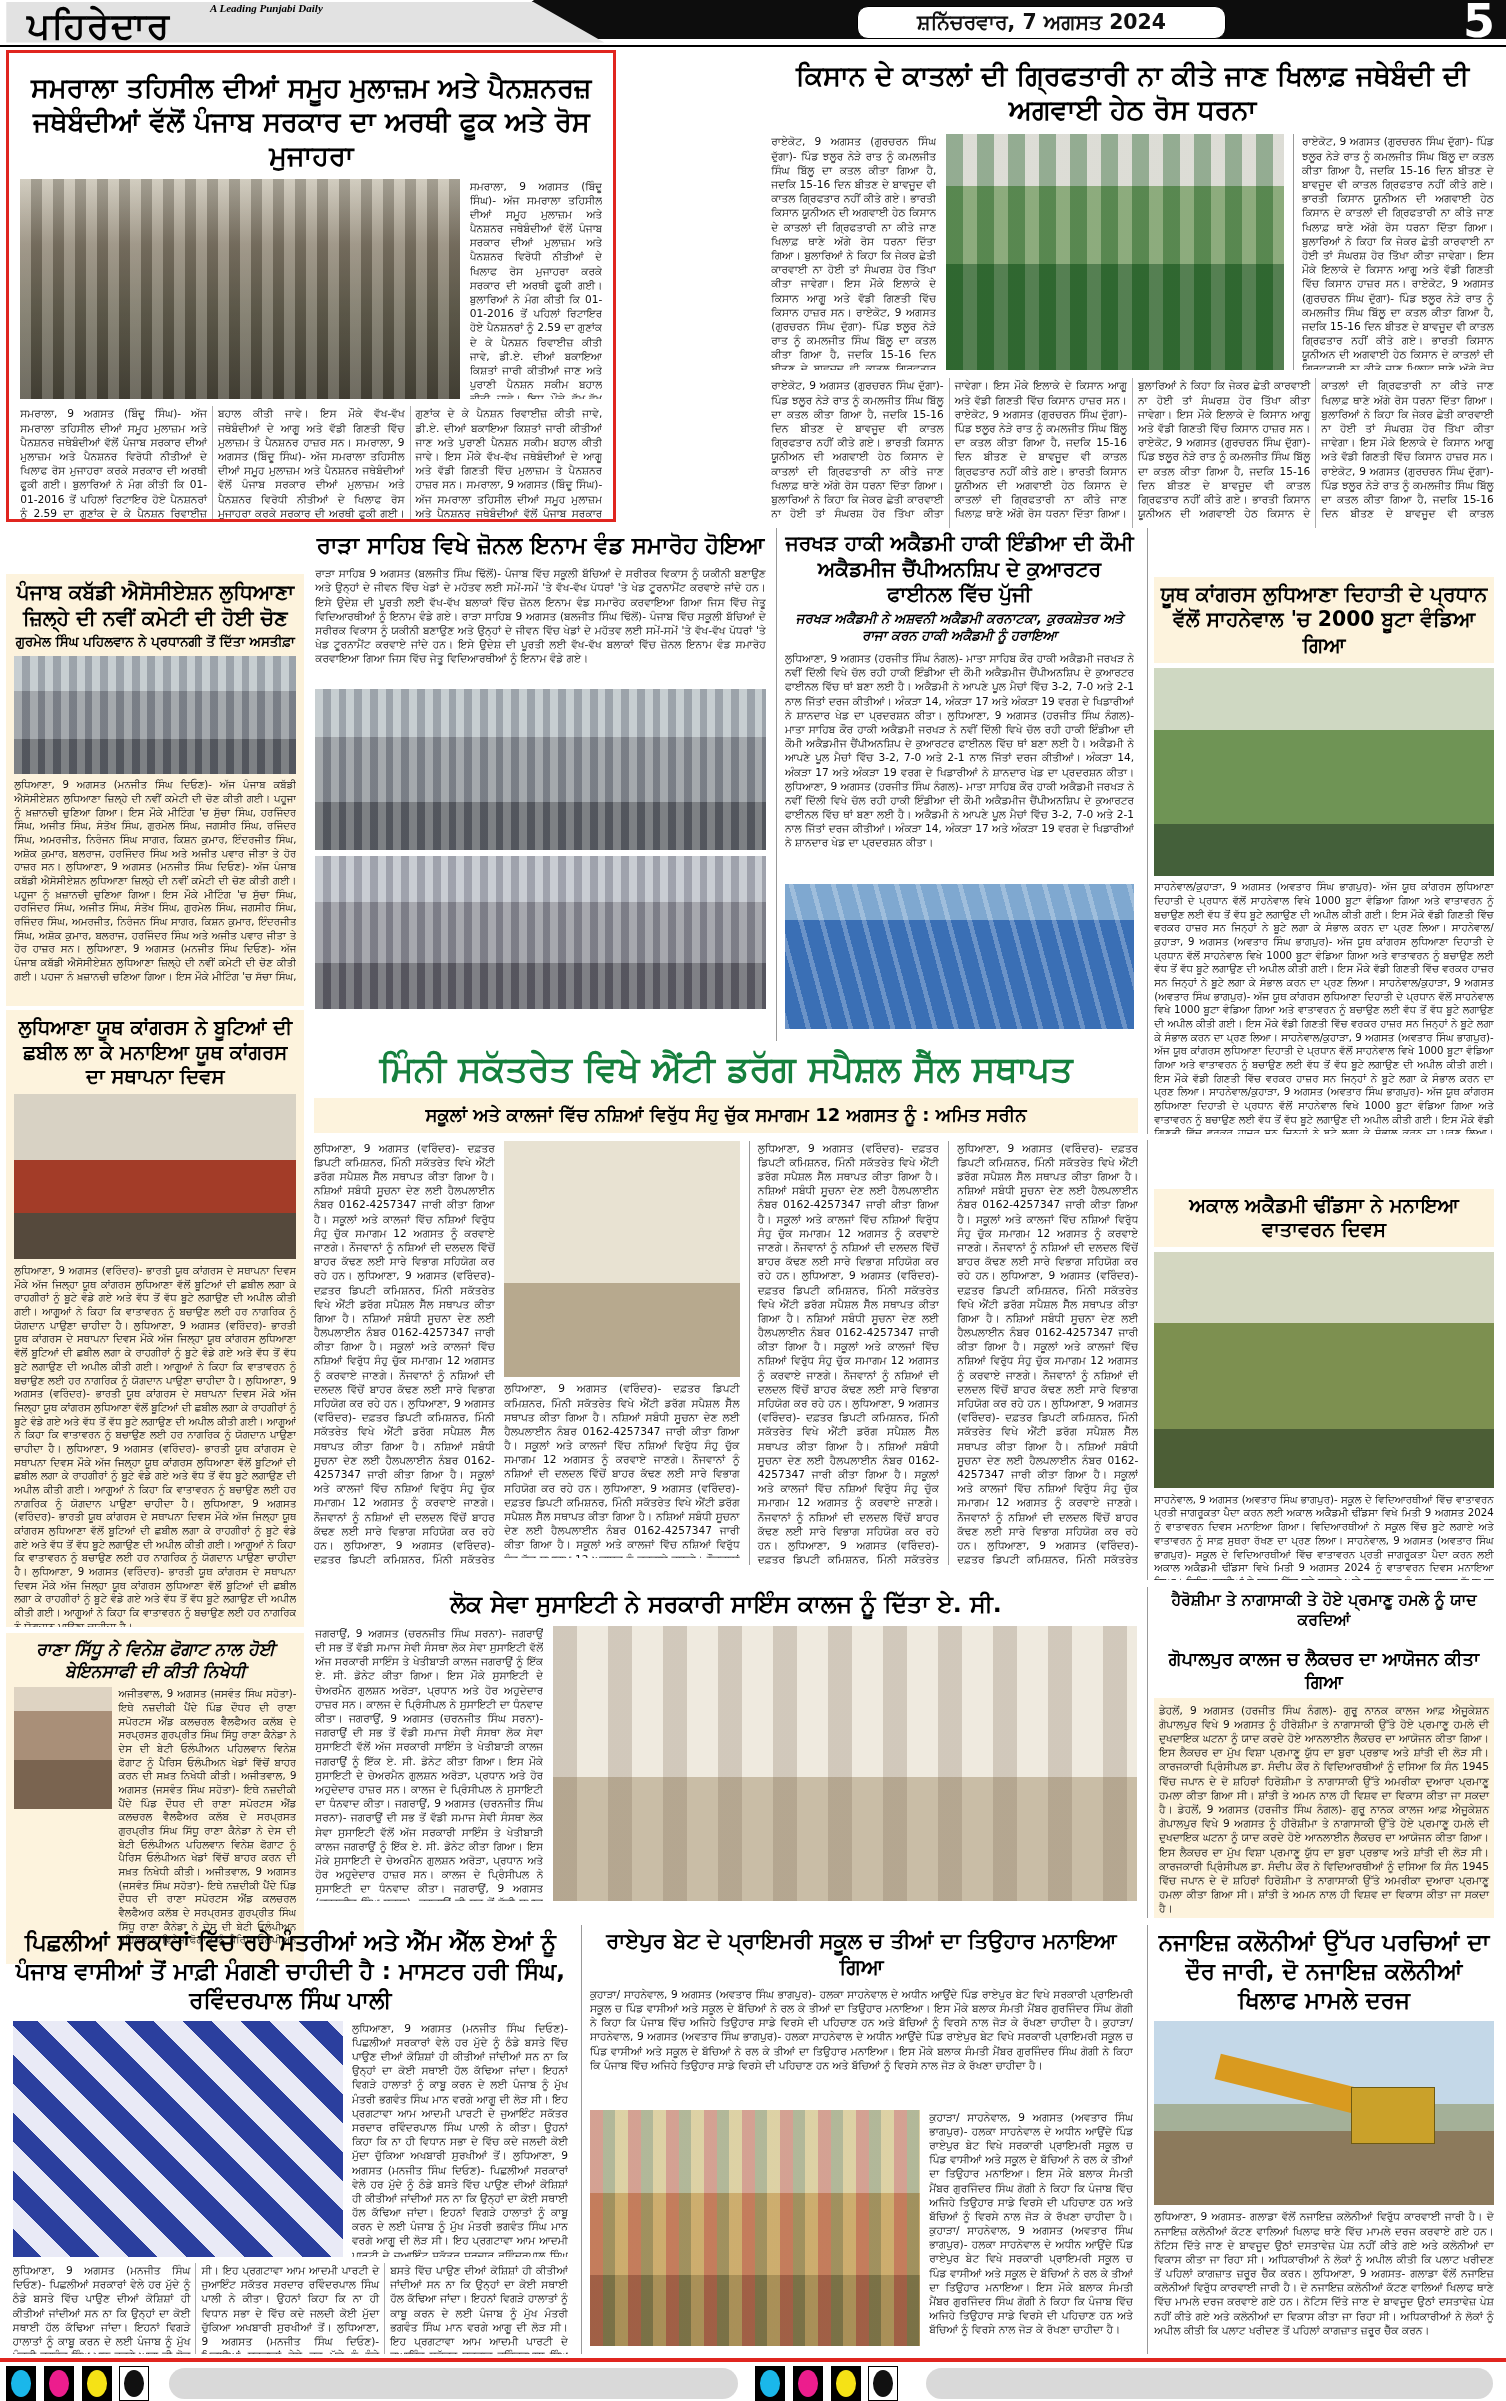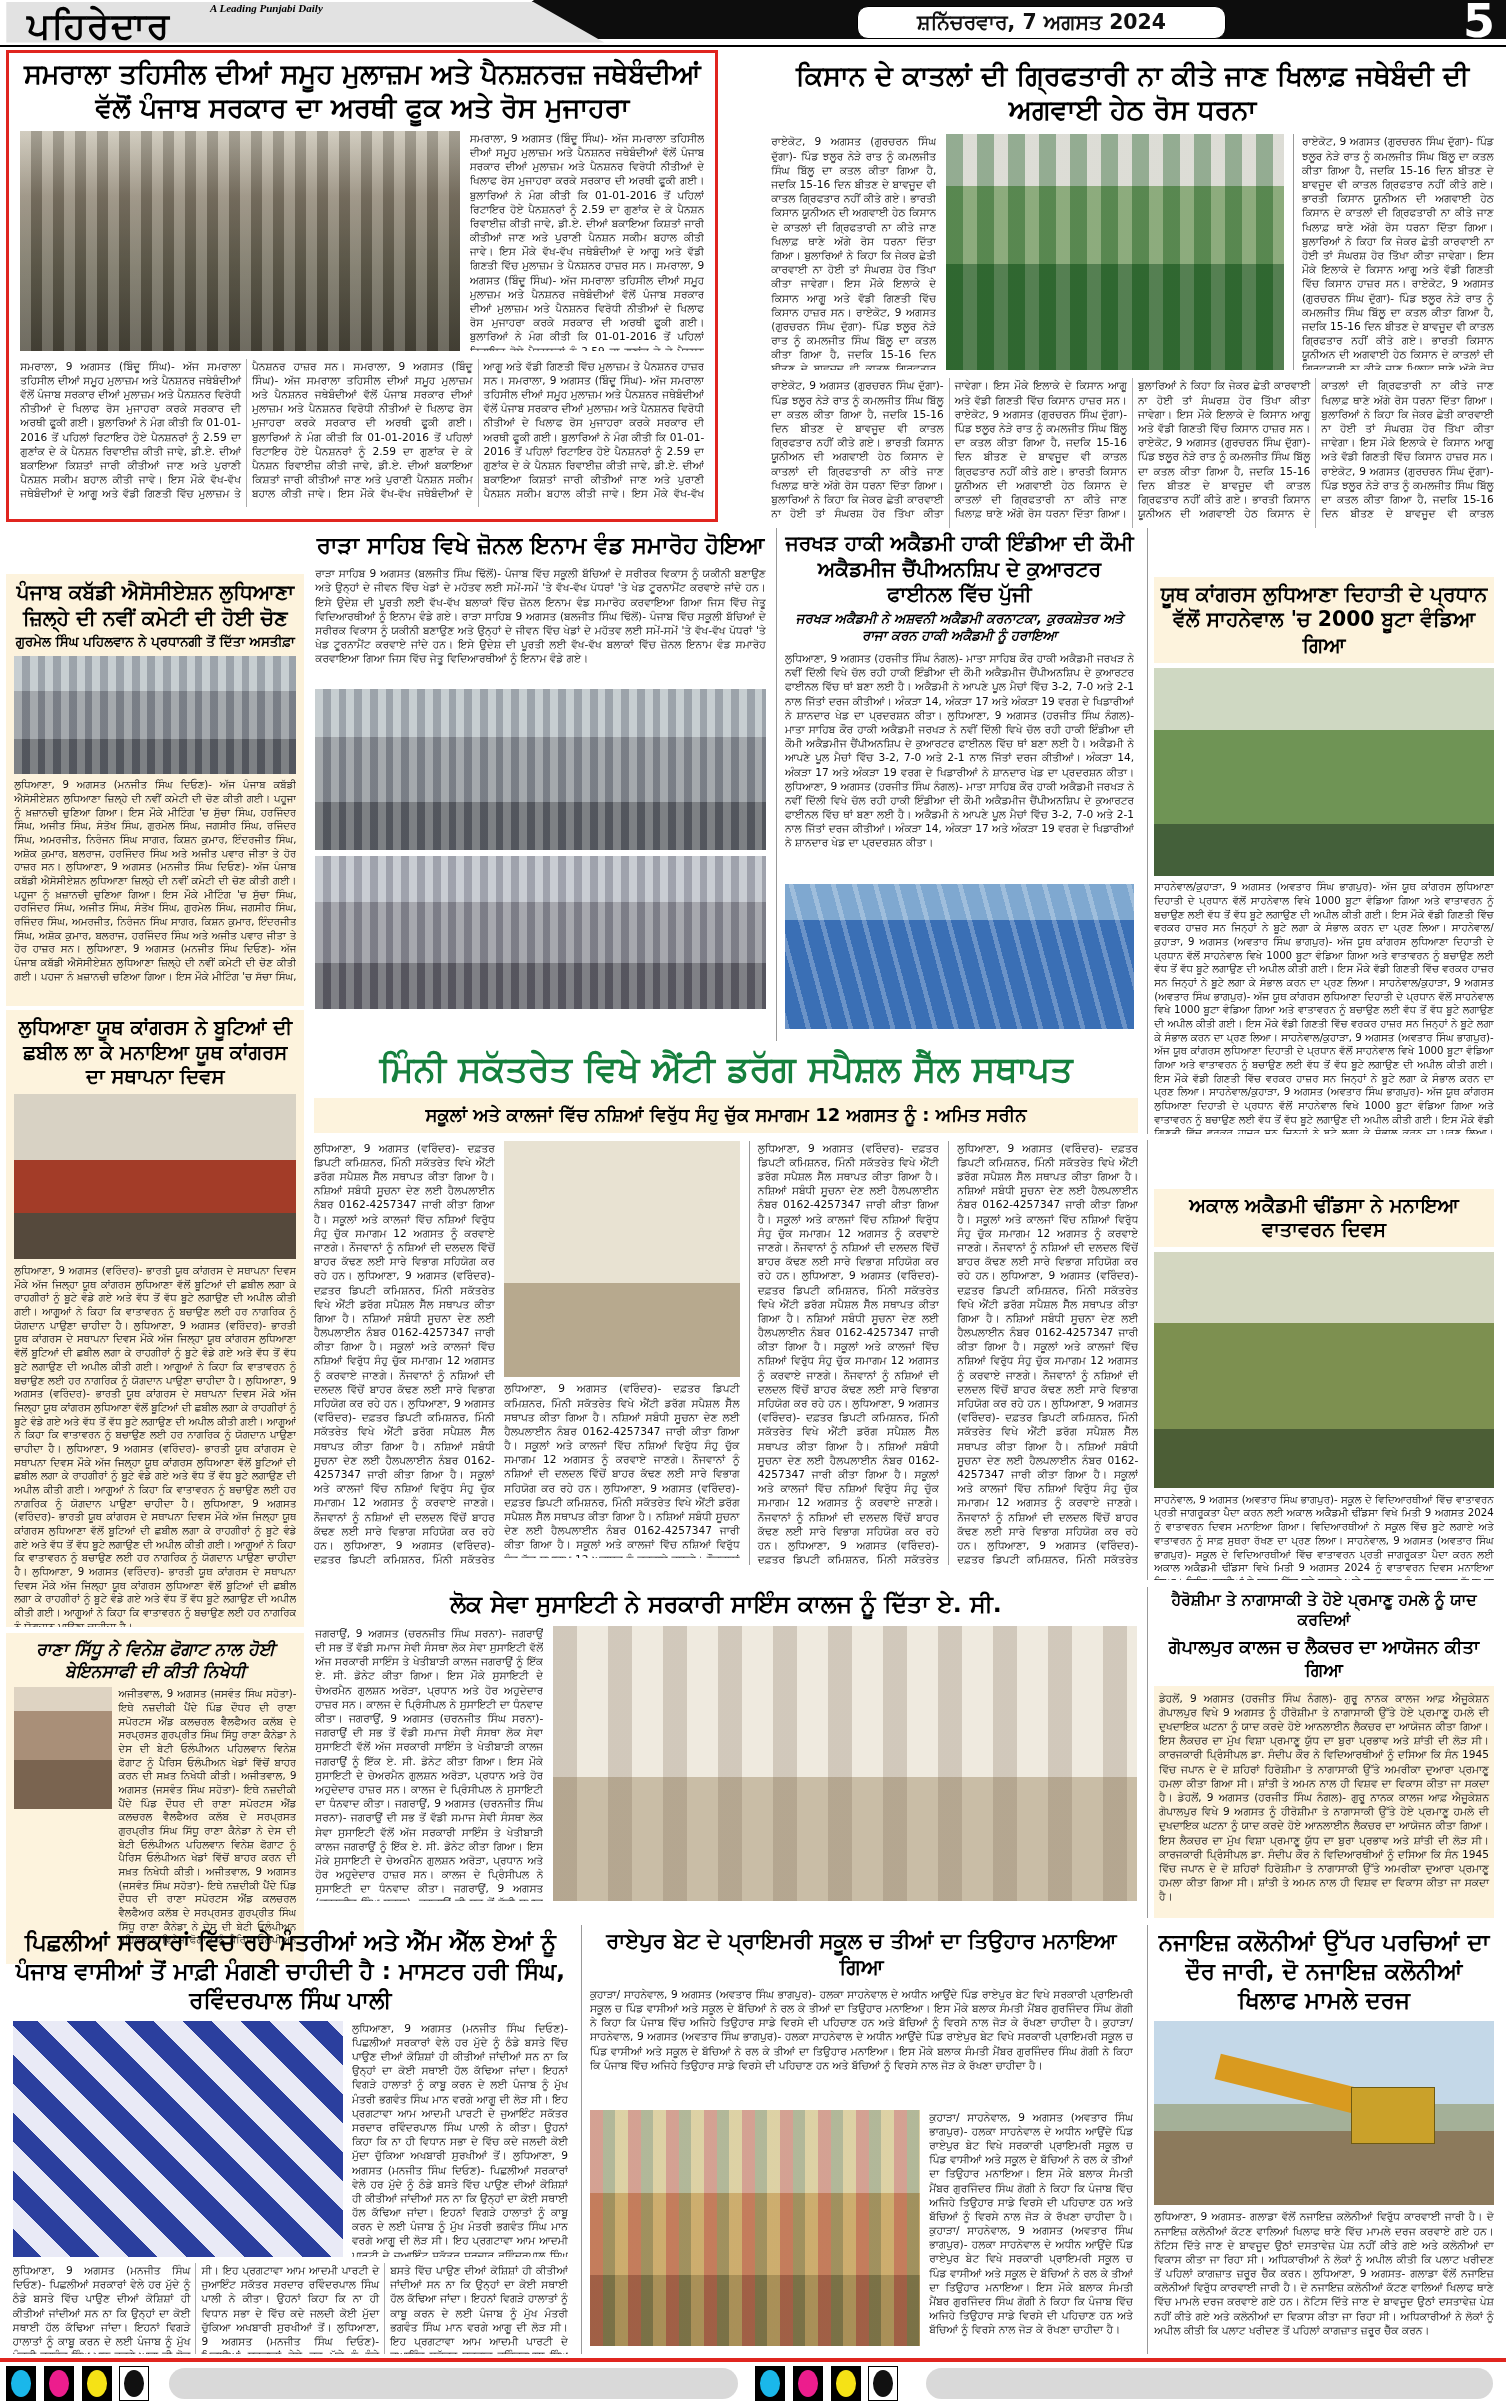--- a/index.html
+++ b/index.html
@@ -67,21 +67,21 @@
 <div class="page">
 
   <div class="mast-black"></div>
   <div class="mast-gray"></div>
   <div class="tagline">A Leading Punjabi Daily</div>
   <div class="logo">ਪਹਿਰੇਦਾਰ</div>
   <div class="date-pill">ਸ਼ਨਿੱਚਰਵਾਰ, 7 ਅਗਸਤ 2024</div>
   <div class="pageno">5</div>
   <div class="mast-rule"></div>
 
-  <div class="art red-box" style="left:6.3px;top:50px;width:712px;height:472px;padding:4px 11px;">
+  <div class="art red-box" style="left:6.3px;top:50px;width:610px;height:472px;padding:18px 11px;">
     <div class="hl" style="font-size:27px;">ਸਮਰਾਲਾ ਤਹਿਸੀਲ ਦੀਆਂ ਸਮੂਹ ਮੁਲਾਜ਼ਮ ਅਤੇ ਪੈਨਸ਼ਨਰਜ਼ ਜਥੇਬੰਦੀਆਂ ਵੱਲੋਂ ਪੰਜਾਬ ਸਰਕਾਰ ਦਾ ਅਰਥੀ ਫੂਕ ਅਤੇ ਰੋਸ ਮੁਜਾਹਰਾ</div>
     <div style="display:flex;gap:9.4px;margin-top:6.3px;">
       <div class="photo ph-crowd" style="flex:0 0 440px;height:220px;"></div>
       <div class="body" style="flex:1;height:220px;">ਸਮਰਾਲਾ, 9 ਅਗਸਤ (ਬਿੰਦੂ ਸਿੰਘ)- ਅੱਜ ਸਮਰਾਲਾ ਤਹਿਸੀਲ ਦੀਆਂ ਸਮੂਹ ਮੁਲਾਜ਼ਮ ਅਤੇ ਪੈਨਸ਼ਨਰ ਜਥੇਬੰਦੀਆਂ ਵੱਲੋਂ ਪੰਜਾਬ ਸਰਕਾਰ ਦੀਆਂ ਮੁਲਾਜ਼ਮ ਅਤੇ ਪੈਨਸ਼ਨਰ ਵਿਰੋਧੀ ਨੀਤੀਆਂ ਦੇ ਖਿਲਾਫ ਰੋਸ ਮੁਜਾਹਰਾ ਕਰਕੇ ਸਰਕਾਰ ਦੀ ਅਰਥੀ ਫੂਕੀ ਗਈ। ਬੁਲਾਰਿਆਂ ਨੇ ਮੰਗ ਕੀਤੀ ਕਿ 01-01-2016 ਤੋਂ ਪਹਿਲਾਂ ਰਿਟਾਇਰ ਹੋਏ ਪੈਨਸ਼ਨਰਾਂ ਨੂੰ 2.59 ਦਾ ਗੁਣਾਂਕ ਦੇ ਕੇ ਪੈਨਸ਼ਨ ਰਿਵਾਈਜ਼ ਕੀਤੀ ਜਾਵੇ, ਡੀ.ਏ. ਦੀਆਂ ਬਕਾਇਆ ਕਿਸ਼ਤਾਂ ਜਾਰੀ ਕੀਤੀਆਂ ਜਾਣ ਅਤੇ ਪੁਰਾਣੀ ਪੈਨਸ਼ਨ ਸਕੀਮ ਬਹਾਲ ਕੀਤੀ ਜਾਵੇ। ਇਸ ਮੌਕੇ ਵੱਖ-ਵੱਖ ਜਥੇਬੰਦੀਆਂ ਦੇ ਆਗੂ ਅਤੇ ਵੱਡੀ ਗਿਣਤੀ ਵਿੱਚ ਮੁਲਾਜ਼ਮ ਤੇ ਪੈਨਸ਼ਨਰ ਹਾਜ਼ਰ ਸਨ। ਸਮਰਾਲਾ, 9 ਅਗਸਤ (ਬਿੰਦੂ ਸਿੰਘ)- ਅੱਜ ਸਮਰਾਲਾ ਤਹਿਸੀਲ ਦੀਆਂ ਸਮੂਹ ਮੁਲਾਜ਼ਮ ਅਤੇ ਪੈਨਸ਼ਨਰ ਜਥੇਬੰਦੀਆਂ ਵੱਲੋਂ ਪੰਜਾਬ ਸਰਕਾਰ ਦੀਆਂ ਮੁਲਾਜ਼ਮ ਅਤੇ ਪੈਨਸ਼ਨਰ ਵਿਰੋਧੀ ਨੀਤੀਆਂ ਦੇ ਖਿਲਾਫ ਰੋਸ ਮੁਜਾਹਰਾ ਕਰਕੇ ਸਰਕਾਰ ਦੀ ਅਰਥੀ ਫੂਕੀ ਗਈ। ਬੁਲਾਰਿਆਂ ਨੇ ਮੰਗ ਕੀਤੀ ਕਿ 01-01-2016 ਤੋਂ ਪਹਿਲਾਂ ਰਿਟਾਇਰ ਹੋਏ ਪੈਨਸ਼ਨਰਾਂ ਨੂੰ 2.59 ਦਾ ਗੁਣਾਂਕ ਦੇ ਕੇ ਪੈਨਸ਼ਨ ਰਿਵਾਈਜ਼ ਕੀਤੀ ਜਾਵੇ, ਡੀ.ਏ. ਦੀਆਂ ਬਕਾਇਆ ਕਿਸ਼ਤਾਂ ਜਾਰੀ ਕੀਤੀਆਂ ਜਾਣ ਅਤੇ ਪੁਰਾਣੀ ਪੈਨਸ਼ਨ ਸਕੀਮ ਬਹਾਲ ਕੀਤੀ ਜਾਵੇ। ਇਸ ਮੌਕੇ ਵੱਖ-ਵੱਖ ਜਥੇਬੰਦੀਆਂ ਦੇ ਆਗੂ ਅਤੇ ਵੱਡੀ ਗਿਣਤੀ ਵਿੱਚ ਮੁਲਾਜ਼ਮ ਤੇ ਪੈਨਸ਼ਨਰ ਹਾਜ਼ਰ ਸਨ।</div>
     </div>
     <div class="body cols3" style="margin-top:7.9px;height:148px;">ਸਮਰਾਲਾ, 9 ਅਗਸਤ (ਬਿੰਦੂ ਸਿੰਘ)- ਅੱਜ ਸਮਰਾਲਾ ਤਹਿਸੀਲ ਦੀਆਂ ਸਮੂਹ ਮੁਲਾਜ਼ਮ ਅਤੇ ਪੈਨਸ਼ਨਰ ਜਥੇਬੰਦੀਆਂ ਵੱਲੋਂ ਪੰਜਾਬ ਸਰਕਾਰ ਦੀਆਂ ਮੁਲਾਜ਼ਮ ਅਤੇ ਪੈਨਸ਼ਨਰ ਵਿਰੋਧੀ ਨੀਤੀਆਂ ਦੇ ਖਿਲਾਫ ਰੋਸ ਮੁਜਾਹਰਾ ਕਰਕੇ ਸਰਕਾਰ ਦੀ ਅਰਥੀ ਫੂਕੀ ਗਈ। ਬੁਲਾਰਿਆਂ ਨੇ ਮੰਗ ਕੀਤੀ ਕਿ 01-01-2016 ਤੋਂ ਪਹਿਲਾਂ ਰਿਟਾਇਰ ਹੋਏ ਪੈਨਸ਼ਨਰਾਂ ਨੂੰ 2.59 ਦਾ ਗੁਣਾਂਕ ਦੇ ਕੇ ਪੈਨਸ਼ਨ ਰਿਵਾਈਜ਼ ਕੀਤੀ ਜਾਵੇ, ਡੀ.ਏ. ਦੀਆਂ ਬਕਾਇਆ ਕਿਸ਼ਤਾਂ ਜਾਰੀ ਕੀਤੀਆਂ ਜਾਣ ਅਤੇ ਪੁਰਾਣੀ ਪੈਨਸ਼ਨ ਸਕੀਮ ਬਹਾਲ ਕੀਤੀ ਜਾਵੇ। ਇਸ ਮੌਕੇ ਵੱਖ-ਵੱਖ ਜਥੇਬੰਦੀਆਂ ਦੇ ਆਗੂ ਅਤੇ ਵੱਡੀ ਗਿਣਤੀ ਵਿੱਚ ਮੁਲਾਜ਼ਮ ਤੇ ਪੈਨਸ਼ਨਰ ਹਾਜ਼ਰ ਸਨ। ਸਮਰਾਲਾ, 9 ਅਗਸਤ (ਬਿੰਦੂ ਸਿੰਘ)- ਅੱਜ ਸਮਰਾਲਾ ਤਹਿਸੀਲ ਦੀਆਂ ਸਮੂਹ ਮੁਲਾਜ਼ਮ ਅਤੇ ਪੈਨਸ਼ਨਰ ਜਥੇਬੰਦੀਆਂ ਵੱਲੋਂ ਪੰਜਾਬ ਸਰਕਾਰ ਦੀਆਂ ਮੁਲਾਜ਼ਮ ਅਤੇ ਪੈਨਸ਼ਨਰ ਵਿਰੋਧੀ ਨੀਤੀਆਂ ਦੇ ਖਿਲਾਫ ਰੋਸ ਮੁਜਾਹਰਾ ਕਰਕੇ ਸਰਕਾਰ ਦੀ ਅਰਥੀ ਫੂਕੀ ਗਈ। ਬੁਲਾਰਿਆਂ ਨੇ ਮੰਗ ਕੀਤੀ ਕਿ 01-01-2016 ਤੋਂ ਪਹਿਲਾਂ ਰਿਟਾਇਰ ਹੋਏ ਪੈਨਸ਼ਨਰਾਂ ਨੂੰ 2.59 ਦਾ ਗੁਣਾਂਕ ਦੇ ਕੇ ਪੈਨਸ਼ਨ ਰਿਵਾਈਜ਼ ਕੀਤੀ ਜਾਵੇ, ਡੀ.ਏ. ਦੀਆਂ ਬਕਾਇਆ ਕਿਸ਼ਤਾਂ ਜਾਰੀ ਕੀਤੀਆਂ ਜਾਣ ਅਤੇ ਪੁਰਾਣੀ ਪੈਨਸ਼ਨ ਸਕੀਮ ਬਹਾਲ ਕੀਤੀ ਜਾਵੇ। ਇਸ ਮੌਕੇ ਵੱਖ-ਵੱਖ ਜਥੇਬੰਦੀਆਂ ਦੇ ਆਗੂ ਅਤੇ ਵੱਡੀ ਗਿਣਤੀ ਵਿੱਚ ਮੁਲਾਜ਼ਮ ਤੇ ਪੈਨਸ਼ਨਰ ਹਾਜ਼ਰ ਸਨ। ਸਮਰਾਲਾ, 9 ਅਗਸਤ (ਬਿੰਦੂ ਸਿੰਘ)- ਅੱਜ ਸਮਰਾਲਾ ਤਹਿਸੀਲ ਦੀਆਂ ਸਮੂਹ ਮੁਲਾਜ਼ਮ ਅਤੇ ਪੈਨਸ਼ਨਰ ਜਥੇਬੰਦੀਆਂ ਵੱਲੋਂ ਪੰਜਾਬ ਸਰਕਾਰ ਦੀਆਂ ਮੁਲਾਜ਼ਮ ਅਤੇ ਪੈਨਸ਼ਨਰ ਵਿਰੋਧੀ ਨੀਤੀਆਂ ਦੇ ਖਿਲਾਫ ਰੋਸ ਮੁਜਾਹਰਾ ਕਰਕੇ ਸਰਕਾਰ ਦੀ ਅਰਥੀ ਫੂਕੀ ਗਈ। ਬੁਲਾਰਿਆਂ ਨੇ ਮੰਗ ਕੀਤੀ ਕਿ 01-01-2016 ਤੋਂ ਪਹਿਲਾਂ ਰਿਟਾਇਰ ਹੋਏ ਪੈਨਸ਼ਨਰਾਂ ਨੂੰ 2.59 ਦਾ ਗੁਣਾਂਕ ਦੇ ਕੇ ਪੈਨਸ਼ਨ ਰਿਵਾਈਜ਼ ਕੀਤੀ ਜਾਵੇ, ਡੀ.ਏ. ਦੀਆਂ ਬਕਾਇਆ ਕਿਸ਼ਤਾਂ ਜਾਰੀ ਕੀਤੀਆਂ ਜਾਣ ਅਤੇ ਪੁਰਾਣੀ ਪੈਨਸ਼ਨ ਸਕੀਮ ਬਹਾਲ ਕੀਤੀ ਜਾਵੇ। ਇਸ ਮੌਕੇ ਵੱਖ-ਵੱਖ ਜਥੇਬੰਦੀਆਂ ਦੇ ਆਗੂ ਅਤੇ ਵੱਡੀ ਗਿਣਤੀ ਵਿੱਚ ਮੁਲਾਜ਼ਮ ਤੇ ਪੈਨਸ਼ਨਰ ਹਾਜ਼ਰ ਸਨ। ਸਮਰਾਲਾ, 9 ਅਗਸਤ (ਬਿੰਦੂ ਸਿੰਘ)- ਅੱਜ ਸਮਰਾਲਾ ਤਹਿਸੀਲ ਦੀਆਂ ਸਮੂਹ ਮੁਲਾਜ਼ਮ ਅਤੇ ਪੈਨਸ਼ਨਰ ਜਥੇਬੰਦੀਆਂ ਵੱਲੋਂ ਪੰਜਾਬ ਸਰਕਾਰ ਦੀਆਂ ਮੁਲਾਜ਼ਮ ਅਤੇ ਪੈਨਸ਼ਨਰ ਵਿਰੋਧੀ ਨੀਤੀਆਂ ਦੇ ਖਿਲਾਫ ਰੋਸ ਮੁਜਾਹਰਾ ਕਰਕੇ ਸਰਕਾਰ ਦੀ ਅਰਥੀ ਫੂਕੀ ਗਈ। ਬੁਲਾਰਿਆਂ ਨੇ ਮੰਗ ਕੀਤੀ ਕਿ 01-01-2016 ਤੋਂ ਪਹਿਲਾਂ ਰਿਟਾਇਰ ਹੋਏ ਪੈਨਸ਼ਨਰਾਂ ਨੂੰ 2.59 ਦਾ ਗੁਣਾਂਕ ਦੇ ਕੇ ਪੈਨਸ਼ਨ ਰਿਵਾਈਜ਼ ਕੀਤੀ ਜਾਵੇ, ਡੀ.ਏ. ਦੀਆਂ ਬਕਾਇਆ ਕਿਸ਼ਤਾਂ ਜਾਰੀ ਕੀਤੀਆਂ ਜਾਣ ਅਤੇ ਪੁਰਾਣੀ ਪੈਨਸ਼ਨ ਸਕੀਮ ਬਹਾਲ ਕੀਤੀ ਜਾਵੇ। ਇਸ ਮੌਕੇ ਵੱਖ-ਵੱਖ ਜਥੇਬੰਦੀਆਂ ਦੇ ਆਗੂ ਅਤੇ ਵੱਡੀ ਗਿਣਤੀ ਵਿੱਚ ਮੁਲਾਜ਼ਮ ਤੇ ਪੈਨਸ਼ਨਰ ਹਾਜ਼ਰ ਸਨ।</div>
   </div>
 
   <div class="art" style="left:765px;top:56px;width:735px;height:472px;padding:3.1px 6.3px;">
     <div class="hl" style="font-size:27px;">ਕਿਸਾਨ ਦੇ ਕਾਤਲਾਂ ਦੀ ਗ੍ਰਿਫਤਾਰੀ ਨਾ ਕੀਤੇ ਜਾਣ ਖਿਲਾਫ਼ ਜਥੇਬੰਦੀ ਦੀ ਅਗਵਾਈ ਹੇਠ ਰੋਸ ਧਰਨਾ</div>
@@ -157,21 +157,21 @@
   <div class="art" style="left:309px;top:1587px;width:834px;height:331px;padding:3.1px 6.3px;">
     <div class="hl" style="font-size:23.6px;">ਲੋਕ ਸੇਵਾ ਸੁਸਾਇਟੀ ਨੇ ਸਰਕਾਰੀ ਸਾਇੰਸ ਕਾਲਜ ਨੂੰ ਦਿੱਤਾ ਏ. ਸੀ.</div>
     <div style="display:flex;gap:9.4px;margin-top:6.3px;">
       <div class="body" style="flex:0 0 228px;height:275px;">ਜਗਰਾਉਂ, 9 ਅਗਸਤ (ਚਰਨਜੀਤ ਸਿੰਘ ਸਰਨਾ)- ਜਗਰਾਉਂ ਦੀ ਸਭ ਤੋਂ ਵੱਡੀ ਸਮਾਜ ਸੇਵੀ ਸੰਸਥਾ ਲੋਕ ਸੇਵਾ ਸੁਸਾਇਟੀ ਵੱਲੋਂ ਅੱਜ ਸਰਕਾਰੀ ਸਾਇੰਸ ਤੇ ਖੇਤੀਬਾੜੀ ਕਾਲਜ ਜਗਰਾਉਂ ਨੂੰ ਇੱਕ ਏ. ਸੀ. ਡੋਨੇਟ ਕੀਤਾ ਗਿਆ। ਇਸ ਮੌਕੇ ਸੁਸਾਇਟੀ ਦੇ ਚੇਅਰਮੈਨ ਗੁਲਸ਼ਨ ਅਰੋੜਾ, ਪ੍ਰਧਾਨ ਅਤੇ ਹੋਰ ਅਹੁਦੇਦਾਰ ਹਾਜ਼ਰ ਸਨ। ਕਾਲਜ ਦੇ ਪ੍ਰਿੰਸੀਪਲ ਨੇ ਸੁਸਾਇਟੀ ਦਾ ਧੰਨਵਾਦ ਕੀਤਾ। ਜਗਰਾਉਂ, 9 ਅਗਸਤ (ਚਰਨਜੀਤ ਸਿੰਘ ਸਰਨਾ)- ਜਗਰਾਉਂ ਦੀ ਸਭ ਤੋਂ ਵੱਡੀ ਸਮਾਜ ਸੇਵੀ ਸੰਸਥਾ ਲੋਕ ਸੇਵਾ ਸੁਸਾਇਟੀ ਵੱਲੋਂ ਅੱਜ ਸਰਕਾਰੀ ਸਾਇੰਸ ਤੇ ਖੇਤੀਬਾੜੀ ਕਾਲਜ ਜਗਰਾਉਂ ਨੂੰ ਇੱਕ ਏ. ਸੀ. ਡੋਨੇਟ ਕੀਤਾ ਗਿਆ। ਇਸ ਮੌਕੇ ਸੁਸਾਇਟੀ ਦੇ ਚੇਅਰਮੈਨ ਗੁਲਸ਼ਨ ਅਰੋੜਾ, ਪ੍ਰਧਾਨ ਅਤੇ ਹੋਰ ਅਹੁਦੇਦਾਰ ਹਾਜ਼ਰ ਸਨ। ਕਾਲਜ ਦੇ ਪ੍ਰਿੰਸੀਪਲ ਨੇ ਸੁਸਾਇਟੀ ਦਾ ਧੰਨਵਾਦ ਕੀਤਾ। ਜਗਰਾਉਂ, 9 ਅਗਸਤ (ਚਰਨਜੀਤ ਸਿੰਘ ਸਰਨਾ)- ਜਗਰਾਉਂ ਦੀ ਸਭ ਤੋਂ ਵੱਡੀ ਸਮਾਜ ਸੇਵੀ ਸੰਸਥਾ ਲੋਕ ਸੇਵਾ ਸੁਸਾਇਟੀ ਵੱਲੋਂ ਅੱਜ ਸਰਕਾਰੀ ਸਾਇੰਸ ਤੇ ਖੇਤੀਬਾੜੀ ਕਾਲਜ ਜਗਰਾਉਂ ਨੂੰ ਇੱਕ ਏ. ਸੀ. ਡੋਨੇਟ ਕੀਤਾ ਗਿਆ। ਇਸ ਮੌਕੇ ਸੁਸਾਇਟੀ ਦੇ ਚੇਅਰਮੈਨ ਗੁਲਸ਼ਨ ਅਰੋੜਾ, ਪ੍ਰਧਾਨ ਅਤੇ ਹੋਰ ਅਹੁਦੇਦਾਰ ਹਾਜ਼ਰ ਸਨ। ਕਾਲਜ ਦੇ ਪ੍ਰਿੰਸੀਪਲ ਨੇ ਸੁਸਾਇਟੀ ਦਾ ਧੰਨਵਾਦ ਕੀਤਾ। ਜਗਰਾਉਂ, 9 ਅਗਸਤ (ਚਰਨਜੀਤ ਸਿੰਘ ਸਰਨਾ)- ਜਗਰਾਉਂ ਦੀ ਸਭ ਤੋਂ ਵੱਡੀ ਸਮਾਜ ਸੇਵੀ ਸੰਸਥਾ ਲੋਕ ਸੇਵਾ ਸੁਸਾਇਟੀ ਵੱਲੋਂ ਅੱਜ ਸਰਕਾਰੀ ਸਾਇੰਸ ਤੇ ਖੇਤੀਬਾੜੀ ਕਾਲਜ ਜਗਰਾਉਂ ਨੂੰ ਇੱਕ ਏ. ਸੀ. ਡੋਨੇਟ ਕੀਤਾ ਗਿਆ। ਇਸ ਮੌਕੇ ਸੁਸਾਇਟੀ ਦੇ ਚੇਅਰਮੈਨ ਗੁਲਸ਼ਨ ਅਰੋੜਾ, ਪ੍ਰਧਾਨ ਅਤੇ ਹੋਰ ਅਹੁਦੇਦਾਰ ਹਾਜ਼ਰ ਸਨ। ਕਾਲਜ ਦੇ ਪ੍ਰਿੰਸੀਪਲ ਨੇ ਸੁਸਾਇਟੀ ਦਾ ਧੰਨਵਾਦ ਕੀਤਾ।</div>
       <div class="photo ph-indoor" style="flex:1;height:275px;"></div>
     </div>
   </div>
 
   <div class="art vrule-l" style="left:1147px;top:1587px;width:353px;height:331px;padding:3.1px 6.3px;">
     <div class="hl" style="font-size:15.7px;">ਹੈਰੋਸ਼ੀਮਾ ਤੇ ਨਾਗਾਸਾਕੀ ਤੇ ਹੋਏ ਪ੍ਰਮਾਣੂ ਹਮਲੇ ਨੂੰ ਯਾਦ ਕਰਦਿਆਂ</div>
-    <div class="hl" style="font-size:18px;margin-top:7px;">ਗੋਪਾਲਪੁਰ ਕਾਲਜ ਚ ਲੈਕਚਰ ਦਾ ਆਯੋਜਨ ਕੀਤਾ ਗਿਆ</div>
+    <div class="hl" style="font-size:18px;margin-top:19px;">ਗੋਪਾਲਪੁਰ ਕਾਲਜ ਚ ਲੈਕਚਰ ਦਾ ਆਯੋਜਨ ਕੀਤਾ ਗਿਆ</div>
     <div class="body cream" style="margin-top:4.7px;padding:4.7px;height:259px;">ਡੇਹਲੋਂ, 9 ਅਗਸਤ (ਹਰਜੀਤ ਸਿੰਘ ਨੰਗਲ)- ਗੁਰੂ ਨਾਨਕ ਕਾਲਜ ਆਫ਼ ਐਜੂਕੇਸ਼ਨ ਗੋਪਾਲਪੁਰ ਵਿਖੇ 9 ਅਗਸਤ ਨੂੰ ਹੀਰੋਸ਼ੀਮਾ ਤੇ ਨਾਗਾਸਾਕੀ ਉੱਤੇ ਹੋਏ ਪ੍ਰਮਾਣੂ ਹਮਲੇ ਦੀ ਦੁਖਦਾਇਕ ਘਟਨਾ ਨੂੰ ਯਾਦ ਕਰਦੇ ਹੋਏ ਆਨਲਾਈਨ ਲੈਕਚਰ ਦਾ ਆਯੋਜਨ ਕੀਤਾ ਗਿਆ। ਇਸ ਲੈਕਚਰ ਦਾ ਮੁੱਖ ਵਿਸ਼ਾ ਪ੍ਰਮਾਣੂ ਯੁੱਧ ਦਾ ਬੁਰਾ ਪ੍ਰਭਾਵ ਅਤੇ ਸ਼ਾਂਤੀ ਦੀ ਲੋੜ ਸੀ। ਕਾਰਜਕਾਰੀ ਪ੍ਰਿੰਸੀਪਲ ਡਾ. ਸੰਦੀਪ ਕੌਰ ਨੇ ਵਿਦਿਆਰਥੀਆਂ ਨੂੰ ਦਸਿਆ ਕਿ ਸੰਨ 1945 ਵਿੱਚ ਜਪਾਨ ਦੇ ਦੋ ਸ਼ਹਿਰਾਂ ਹਿਰੋਸ਼ੀਮਾ ਤੇ ਨਾਗਾਸਾਕੀ ਉੱਤੇ ਅਮਰੀਕਾ ਦੁਆਰਾ ਪ੍ਰਮਾਣੂ ਹਮਲਾ ਕੀਤਾ ਗਿਆ ਸੀ। ਸ਼ਾਂਤੀ ਤੇ ਅਮਨ ਨਾਲ ਹੀ ਵਿਸ਼ਵ ਦਾ ਵਿਕਾਸ ਕੀਤਾ ਜਾ ਸਕਦਾ ਹੈ। ਡੇਹਲੋਂ, 9 ਅਗਸਤ (ਹਰਜੀਤ ਸਿੰਘ ਨੰਗਲ)- ਗੁਰੂ ਨਾਨਕ ਕਾਲਜ ਆਫ਼ ਐਜੂਕੇਸ਼ਨ ਗੋਪਾਲਪੁਰ ਵਿਖੇ 9 ਅਗਸਤ ਨੂੰ ਹੀਰੋਸ਼ੀਮਾ ਤੇ ਨਾਗਾਸਾਕੀ ਉੱਤੇ ਹੋਏ ਪ੍ਰਮਾਣੂ ਹਮਲੇ ਦੀ ਦੁਖਦਾਇਕ ਘਟਨਾ ਨੂੰ ਯਾਦ ਕਰਦੇ ਹੋਏ ਆਨਲਾਈਨ ਲੈਕਚਰ ਦਾ ਆਯੋਜਨ ਕੀਤਾ ਗਿਆ। ਇਸ ਲੈਕਚਰ ਦਾ ਮੁੱਖ ਵਿਸ਼ਾ ਪ੍ਰਮਾਣੂ ਯੁੱਧ ਦਾ ਬੁਰਾ ਪ੍ਰਭਾਵ ਅਤੇ ਸ਼ਾਂਤੀ ਦੀ ਲੋੜ ਸੀ। ਕਾਰਜਕਾਰੀ ਪ੍ਰਿੰਸੀਪਲ ਡਾ. ਸੰਦੀਪ ਕੌਰ ਨੇ ਵਿਦਿਆਰਥੀਆਂ ਨੂੰ ਦਸਿਆ ਕਿ ਸੰਨ 1945 ਵਿੱਚ ਜਪਾਨ ਦੇ ਦੋ ਸ਼ਹਿਰਾਂ ਹਿਰੋਸ਼ੀਮਾ ਤੇ ਨਾਗਾਸਾਕੀ ਉੱਤੇ ਅਮਰੀਕਾ ਦੁਆਰਾ ਪ੍ਰਮਾਣੂ ਹਮਲਾ ਕੀਤਾ ਗਿਆ ਸੀ। ਸ਼ਾਂਤੀ ਤੇ ਅਮਨ ਨਾਲ ਹੀ ਵਿਸ਼ਵ ਦਾ ਵਿਕਾਸ ਕੀਤਾ ਜਾ ਸਕਦਾ ਹੈ।</div>
   </div>
 
   <div class="art" style="left:6.3px;top:1925px;width:568px;height:429px;padding:3.1px 6.3px;">
     <div class="hl" style="font-size:23px;">ਪਿਛਲੀਆਂ ਸਰਕਾਰਾਂ ਵਿੱਚ ਰਹੇ ਮੰਤਰੀਆਂ ਅਤੇ ਐੱਮ ਐੱਲ ਏਆਂ ਨੂੰ ਪੰਜਾਬ ਵਾਸੀਆਂ ਤੋਂ ਮਾਫ਼ੀ ਮੰਗਣੀ ਚਾਹੀਦੀ ਹੈ : ਮਾਸਟਰ ਹਰੀ ਸਿੰਘ, ਰਵਿੰਦਰਪਾਲ ਸਿੰਘ ਪਾਲੀ</div>
     <div style="display:flex;gap:9.4px;margin-top:6.3px;">
       <div class="photo ph-aap" style="flex:0 0 330px;height:236px;"></div>
       <div class="body" style="flex:1;height:236px;">ਲੁਧਿਆਣਾ, 9 ਅਗਸਤ (ਮਨਜੀਤ ਸਿੰਘ ਦਿਓਣ)- ਪਿਛਲੀਆਂ ਸਰਕਾਰਾਂ ਵੇਲੇ ਹਰ ਮੁੱਦੇ ਨੂੰ ਠੰਡੇ ਬਸਤੇ ਵਿੱਚ ਪਾਉਣ ਦੀਆਂ ਕੋਸ਼ਿਸ਼ਾਂ ਹੀ ਕੀਤੀਆਂ ਜਾਂਦੀਆਂ ਸਨ ਨਾ ਕਿ ਉਨ੍ਹਾਂ ਦਾ ਕੋਈ ਸਥਾਈ ਹੱਲ ਕੱਢਿਆ ਜਾਂਦਾ। ਇਹਨਾਂ ਵਿਗੜੇ ਹਾਲਾਤਾਂ ਨੂੰ ਕਾਬੂ ਕਰਨ ਦੇ ਲਈ ਪੰਜਾਬ ਨੂੰ ਮੁੱਖ ਮੰਤਰੀ ਭਗਵੰਤ ਸਿੰਘ ਮਾਨ ਵਰਗੇ ਆਗੂ ਦੀ ਲੋੜ ਸੀ। ਇਹ ਪ੍ਰਗਟਾਵਾ ਆਮ ਆਦਮੀ ਪਾਰਟੀ ਦੇ ਜੁਆਇੰਟ ਸਕੱਤਰ ਸਰਦਾਰ ਰਵਿੰਦਰਪਾਲ ਸਿੰਘ ਪਾਲੀ ਨੇ ਕੀਤਾ। ਉਹਨਾਂ ਕਿਹਾ ਕਿ ਨਾ ਹੀ ਵਿਧਾਨ ਸਭਾ ਦੇ ਵਿੱਚ ਕਦੇ ਜਲਦੀ ਕੋਈ ਮੁੱਦਾ ਚੁੱਕਿਆ ਅਖਬਾਰੀ ਸੁਰਖੀਆਂ ਤੋਂ। ਲੁਧਿਆਣਾ, 9 ਅਗਸਤ (ਮਨਜੀਤ ਸਿੰਘ ਦਿਓਣ)- ਪਿਛਲੀਆਂ ਸਰਕਾਰਾਂ ਵੇਲੇ ਹਰ ਮੁੱਦੇ ਨੂੰ ਠੰਡੇ ਬਸਤੇ ਵਿੱਚ ਪਾਉਣ ਦੀਆਂ ਕੋਸ਼ਿਸ਼ਾਂ ਹੀ ਕੀਤੀਆਂ ਜਾਂਦੀਆਂ ਸਨ ਨਾ ਕਿ ਉਨ੍ਹਾਂ ਦਾ ਕੋਈ ਸਥਾਈ ਹੱਲ ਕੱਢਿਆ ਜਾਂਦਾ। ਇਹਨਾਂ ਵਿਗੜੇ ਹਾਲਾਤਾਂ ਨੂੰ ਕਾਬੂ ਕਰਨ ਦੇ ਲਈ ਪੰਜਾਬ ਨੂੰ ਮੁੱਖ ਮੰਤਰੀ ਭਗਵੰਤ ਸਿੰਘ ਮਾਨ ਵਰਗੇ ਆਗੂ ਦੀ ਲੋੜ ਸੀ। ਇਹ ਪ੍ਰਗਟਾਵਾ ਆਮ ਆਦਮੀ ਪਾਰਟੀ ਦੇ ਜੁਆਇੰਟ ਸਕੱਤਰ ਸਰਦਾਰ ਰਵਿੰਦਰਪਾਲ ਸਿੰਘ ਪਾਲੀ ਨੇ ਕੀਤਾ। ਉਹਨਾਂ ਕਿਹਾ ਕਿ ਨਾ ਹੀ ਵਿਧਾਨ ਸਭਾ ਦੇ ਵਿੱਚ ਕਦੇ ਜਲਦੀ ਕੋਈ ਮੁੱਦਾ ਚੁੱਕਿਆ ਅਖਬਾਰੀ ਸੁਰਖੀਆਂ ਤੋਂ।</div>
     </div>
     <div class="body cols3" style="margin-top:6.3px;height:108px;">ਲੁਧਿਆਣਾ, 9 ਅਗਸਤ (ਮਨਜੀਤ ਸਿੰਘ ਦਿਓਣ)- ਪਿਛਲੀਆਂ ਸਰਕਾਰਾਂ ਵੇਲੇ ਹਰ ਮੁੱਦੇ ਨੂੰ ਠੰਡੇ ਬਸਤੇ ਵਿੱਚ ਪਾਉਣ ਦੀਆਂ ਕੋਸ਼ਿਸ਼ਾਂ ਹੀ ਕੀਤੀਆਂ ਜਾਂਦੀਆਂ ਸਨ ਨਾ ਕਿ ਉਨ੍ਹਾਂ ਦਾ ਕੋਈ ਸਥਾਈ ਹੱਲ ਕੱਢਿਆ ਜਾਂਦਾ। ਇਹਨਾਂ ਵਿਗੜੇ ਹਾਲਾਤਾਂ ਨੂੰ ਕਾਬੂ ਕਰਨ ਦੇ ਲਈ ਪੰਜਾਬ ਨੂੰ ਮੁੱਖ ਮੰਤਰੀ ਭਗਵੰਤ ਸਿੰਘ ਮਾਨ ਵਰਗੇ ਆਗੂ ਦੀ ਲੋੜ ਸੀ। ਇਹ ਪ੍ਰਗਟਾਵਾ ਆਮ ਆਦਮੀ ਪਾਰਟੀ ਦੇ ਜੁਆਇੰਟ ਸਕੱਤਰ ਸਰਦਾਰ ਰਵਿੰਦਰਪਾਲ ਸਿੰਘ ਪਾਲੀ ਨੇ ਕੀਤਾ। ਉਹਨਾਂ ਕਿਹਾ ਕਿ ਨਾ ਹੀ ਵਿਧਾਨ ਸਭਾ ਦੇ ਵਿੱਚ ਕਦੇ ਜਲਦੀ ਕੋਈ ਮੁੱਦਾ ਚੁੱਕਿਆ ਅਖਬਾਰੀ ਸੁਰਖੀਆਂ ਤੋਂ। ਲੁਧਿਆਣਾ, 9 ਅਗਸਤ (ਮਨਜੀਤ ਸਿੰਘ ਦਿਓਣ)- ਪਿਛਲੀਆਂ ਸਰਕਾਰਾਂ ਵੇਲੇ ਹਰ ਮੁੱਦੇ ਨੂੰ ਠੰਡੇ ਬਸਤੇ ਵਿੱਚ ਪਾਉਣ ਦੀਆਂ ਕੋਸ਼ਿਸ਼ਾਂ ਹੀ ਕੀਤੀਆਂ ਜਾਂਦੀਆਂ ਸਨ ਨਾ ਕਿ ਉਨ੍ਹਾਂ ਦਾ ਕੋਈ ਸਥਾਈ ਹੱਲ ਕੱਢਿਆ ਜਾਂਦਾ। ਇਹਨਾਂ ਵਿਗੜੇ ਹਾਲਾਤਾਂ ਨੂੰ ਕਾਬੂ ਕਰਨ ਦੇ ਲਈ ਪੰਜਾਬ ਨੂੰ ਮੁੱਖ ਮੰਤਰੀ ਭਗਵੰਤ ਸਿੰਘ ਮਾਨ ਵਰਗੇ ਆਗੂ ਦੀ ਲੋੜ ਸੀ। ਇਹ ਪ੍ਰਗਟਾਵਾ ਆਮ ਆਦਮੀ ਪਾਰਟੀ ਦੇ ਜੁਆਇੰਟ ਸਕੱਤਰ ਸਰਦਾਰ ਰਵਿੰਦਰਪਾਲ ਸਿੰਘ ਪਾਲੀ ਨੇ ਕੀਤਾ। ਉਹਨਾਂ ਕਿਹਾ ਕਿ ਨਾ ਹੀ ਵਿਧਾਨ ਸਭਾ ਦੇ ਵਿੱਚ ਕਦੇ ਜਲਦੀ ਕੋਈ ਮੁੱਦਾ ਚੁੱਕਿਆ ਅਖਬਾਰੀ ਸੁਰਖੀਆਂ ਤੋਂ। ਲੁਧਿਆਣਾ, 9 ਅਗਸਤ (ਮਨਜੀਤ ਸਿੰਘ ਦਿਓਣ)- ਪਿਛਲੀਆਂ ਸਰਕਾਰਾਂ ਵੇਲੇ ਹਰ ਮੁੱਦੇ ਨੂੰ ਠੰਡੇ ਬਸਤੇ ਵਿੱਚ ਪਾਉਣ ਦੀਆਂ ਕੋਸ਼ਿਸ਼ਾਂ ਹੀ ਕੀਤੀਆਂ ਜਾਂਦੀਆਂ ਸਨ ਨਾ ਕਿ ਉਨ੍ਹਾਂ ਦਾ ਕੋਈ ਸਥਾਈ ਹੱਲ ਕੱਢਿਆ ਜਾਂਦਾ। ਇਹਨਾਂ ਵਿਗੜੇ ਹਾਲਾਤਾਂ ਨੂੰ ਕਾਬੂ ਕਰਨ ਦੇ ਲਈ ਪੰਜਾਬ ਨੂੰ ਮੁੱਖ ਮੰਤਰੀ ਭਗਵੰਤ ਸਿੰਘ ਮਾਨ ਵਰਗੇ ਆਗੂ ਦੀ ਲੋੜ ਸੀ। ਇਹ ਪ੍ਰਗਟਾਵਾ ਆਮ ਆਦਮੀ ਪਾਰਟੀ ਦੇ ਜੁਆਇੰਟ ਸਕੱਤਰ ਸਰਦਾਰ ਰਵਿੰਦਰਪਾਲ ਸਿੰਘ ਪਾਲੀ ਨੇ ਕੀਤਾ। ਉਹਨਾਂ ਕਿਹਾ ਕਿ ਨਾ ਹੀ ਵਿਧਾਨ ਸਭਾ ਦੇ ਵਿੱਚ ਕਦੇ ਜਲਦੀ ਕੋਈ ਮੁੱਦਾ ਚੁੱਕਿਆ ਅਖਬਾਰੀ ਸੁਰਖੀਆਂ ਤੋਂ।</div>

